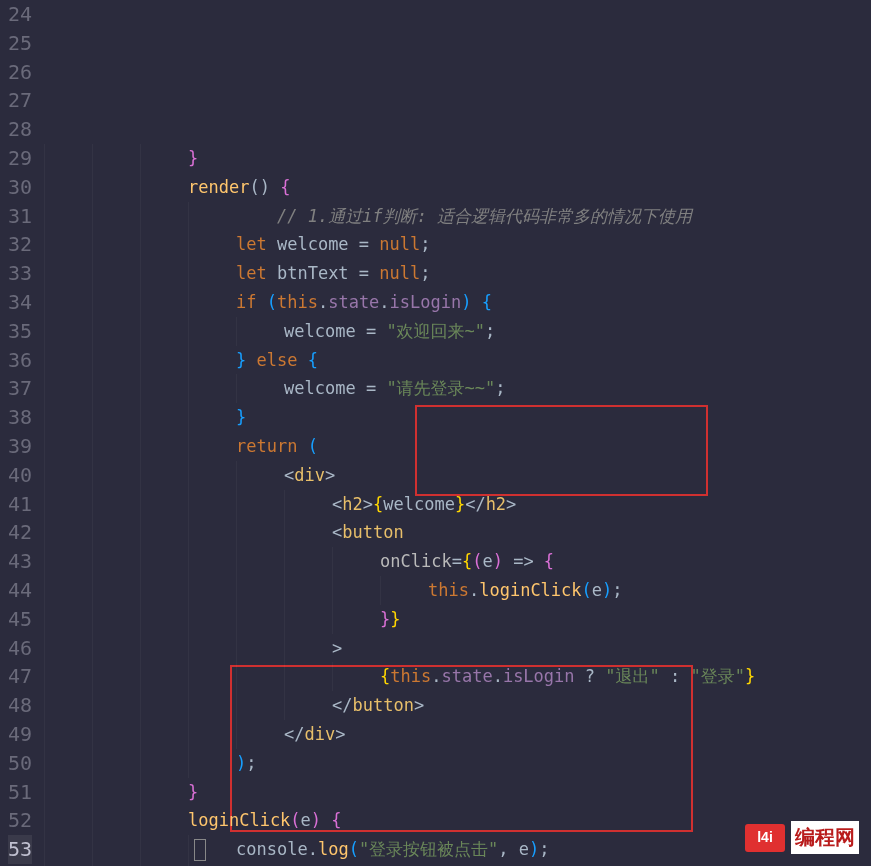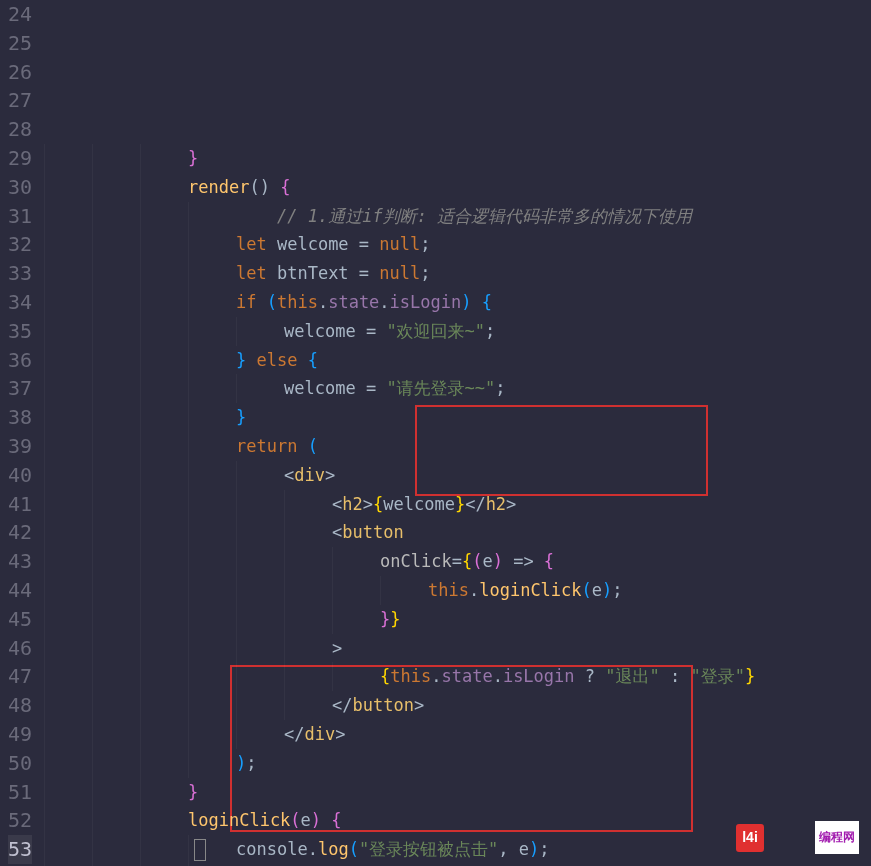--- a/index.html
+++ b/index.html
@@ -88,34 +88,33 @@
     bottom: 12px;
     display: flex;
     align-items: center;
     gap: 6px;
     font-family: sans-serif;
     font-weight: bold;
   }
   .logo .sq {
     background: #e03030;
     color: #fff;
-    width: 28px;
+    width: 40px;
     height: 28px;
     display: flex;
     align-items: center;
     justify-content: center;
     font-size: 14px;
     border-radius: 3px;
   }
   .logo .txt {
-    color: #a21caf;
+    color: #b91c1c;
     background: #fff;
     padding: 2px 4px;
-    font-size: 12px;
-    margin-left: 45px;
+    font-size: 20px;
   }
 </style>
 </head>
 <body>
 
 <div class="editor">
   <div class="gutter" id="gutter">
       <div class="ln">24</div>
       <div class="ln">25</div>
       <div class="ln">26</div>

